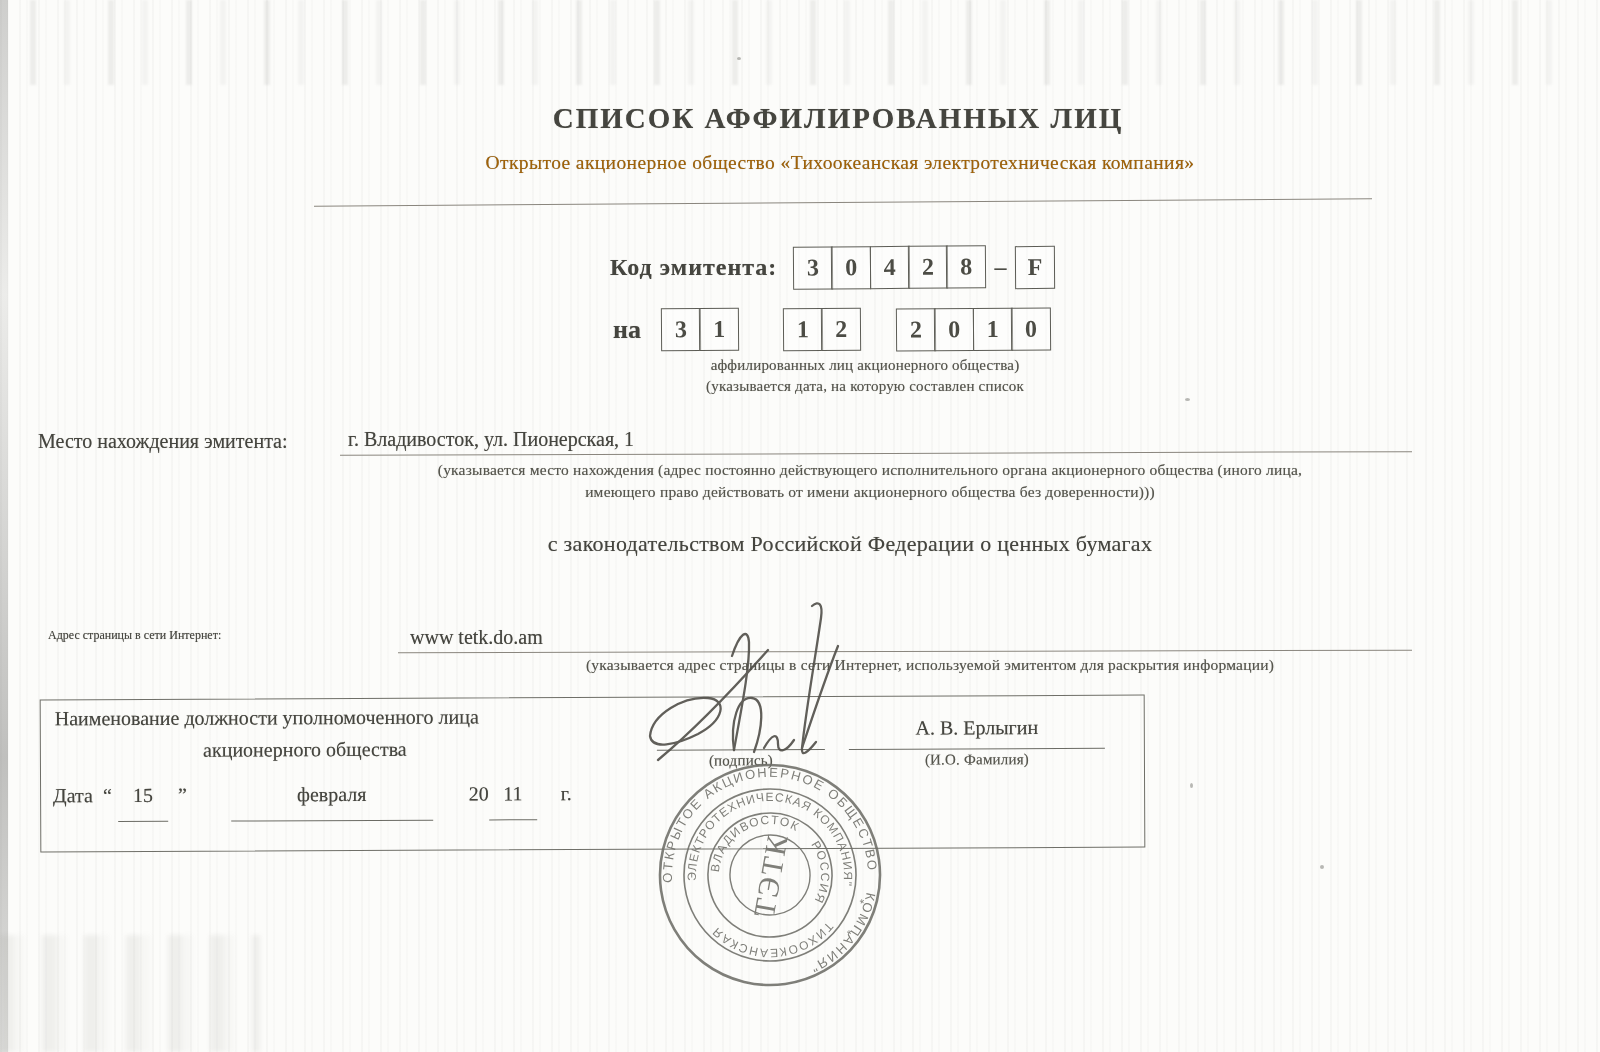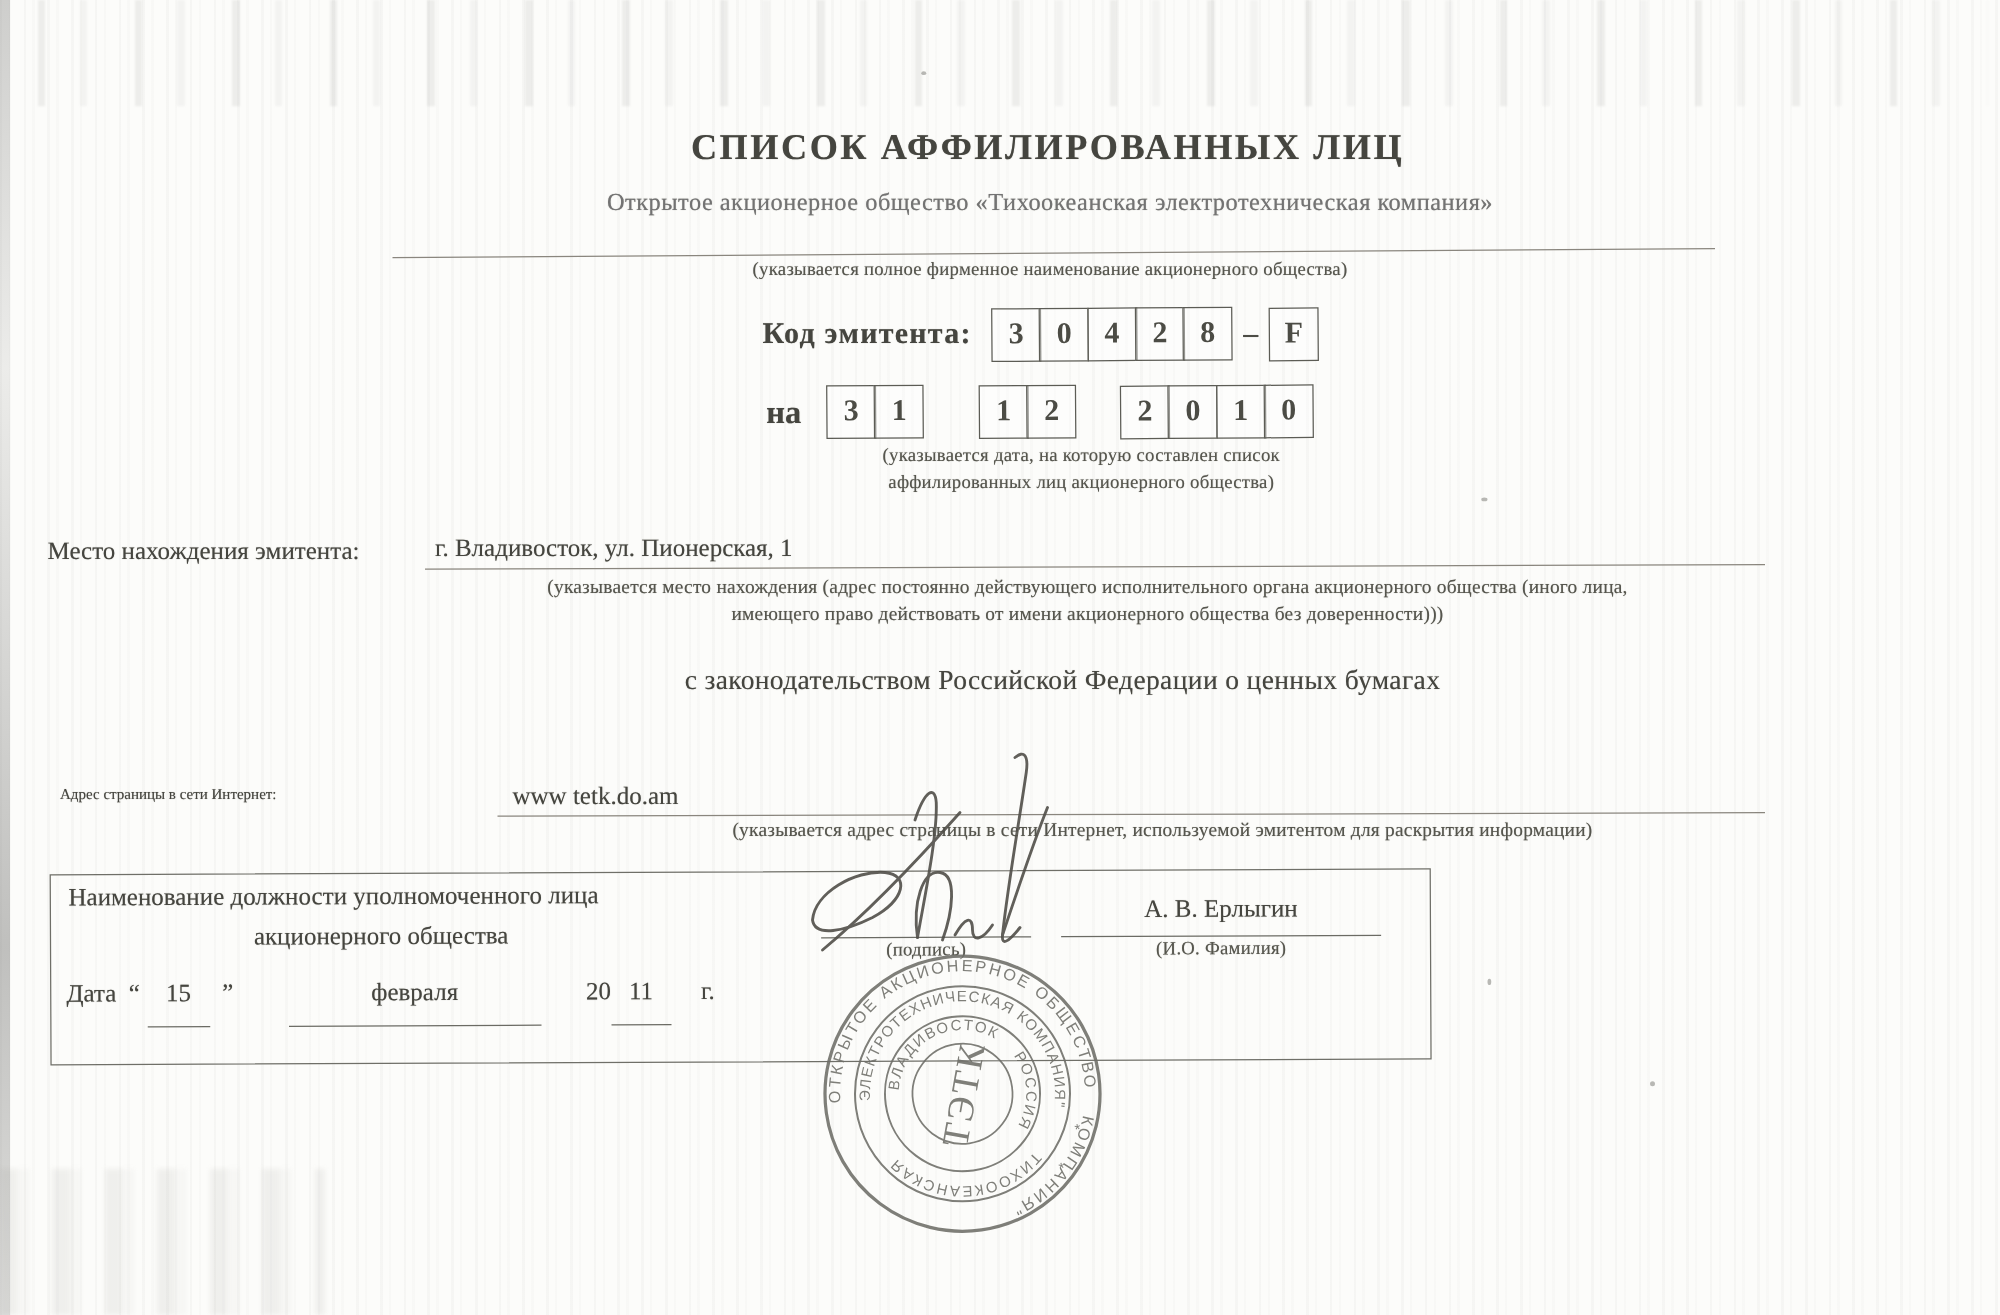--- a/index.html
+++ b/index.html
@@ -17,21 +17,21 @@
     background:repeating-linear-gradient(90deg, rgba(125,125,122,.22) 0 6px, transparent 6px 34px, rgba(125,125,122,.12) 34px 40px, transparent 40px 78px);}
   .left-strip{position:absolute;left:0;top:0;bottom:0;width:8px;pointer-events:none;
     background:linear-gradient(180deg, rgba(120,120,118,.35), rgba(120,120,118,.12) 28%, rgba(108,108,106,.42) 72%, rgba(120,120,118,.22));}
   .blotch{position:absolute;left:0;top:935px;width:260px;height:117px;pointer-events:none;filter:blur(2px);
     background:repeating-linear-gradient(90deg, rgba(150,148,144,.12) 0 14px, rgba(170,168,164,.06) 14px 24px, transparent 24px 42px);}
   .speck{position:absolute;background:#8b8b85;border-radius:50%;opacity:.6;}
 
   .title{position:absolute;top:102px;left:478px;width:720px;text-align:center;
     font-size:29px;font-weight:700;letter-spacing:2px;}
   .subtitle{position:absolute;top:152px;left:380px;width:920px;text-align:center;
-    font-size:19.5px;letter-spacing:.4px;color:#737373;}
+    font-size:19.5px;letter-spacing:.4px;color:#a16207;}
   .rule{position:absolute;border-top:1.3px solid #8a867e;}
   .rule-company{top:202px;left:314px;width:1058px;transform:rotate(-.4deg);}
   .caption{color:#56564e;font-size:15px;letter-spacing:.2px;}
   .cap-company{position:absolute;top:208px;left:420px;width:840px;text-align:center;}
 
   .issuer-row{position:absolute;left:610px;top:246px;display:flex;align-items:center;}
   .issuer-label{font-size:24px;font-weight:700;letter-spacing:1px;margin-right:16px;}
   .cells{display:flex;transform:rotate(-.4deg);}
   .cell{width:38px;height:41px;border:1.7px solid #5c5c55;margin-left:-1.7px;
     display:flex;align-items:center;justify-content:center;
@@ -85,21 +85,20 @@
   <div class="left-strip"></div>
   <div class="blotch"></div>
   <div class="speck" style="left:737px;top:57px;width:4px;height:3px;"></div>
   <div class="speck" style="left:1185px;top:398px;width:5px;height:3px;"></div>
   <div class="speck" style="left:1190px;top:783px;width:3px;height:5px;"></div>
   <div class="speck" style="left:1320px;top:865px;width:4px;height:4px;"></div>
 
   <div class="title doc-text">СПИСОК АФФИЛИРОВАННЫХ ЛИЦ</div>
   <div class="subtitle doc-text">Открытое акционерное общество «Тихоокеанская электротехническая компания»</div>
   <div class="rule rule-company"></div>
-  <div class="caption cap-company doc-text">(указывается полное фирменное наименование акционерного общества)</div>
 
   <div class="issuer-row">
     <span class="issuer-label doc-text">Код эмитента:</span>
     <span class="cells">
       <span class="cell">3</span>
       <span class="cell">0</span>
       <span class="cell">4</span>
       <span class="cell">2</span>
       <span class="cell">8</span>
     </span>
@@ -122,22 +121,22 @@
     </span>
     <span class="gap34"></span>
     <span class="cells">
       <span class="cell">2</span>
       <span class="cell">0</span>
       <span class="cell">1</span>
       <span class="cell">0</span>
     </span>
   </div>
   <div class="caption cap-date doc-text">
+    <div>аффилированных лиц акционерного общества)</div>
     <div>(указывается дата, на которую составлен список</div>
-    <div>аффилированных лиц акционерного общества)</div>
   </div>
 
   <div class="loc-label doc-text">Место нахождения эмитента:</div>
   <div class="loc-value doc-text">г. Владивосток, ул. Пионерская, 1</div>
   <div class="rule rule-loc"></div>
   <div class="caption cap-loc doc-text">
     <div>(указывается место нахождения (адрес постоянно действующего исполнительного органа акционерного общества (иного лица,</div>
     <div>имеющего право действовать от имени акционерного общества без доверенности)))</div>
   </div>
 

